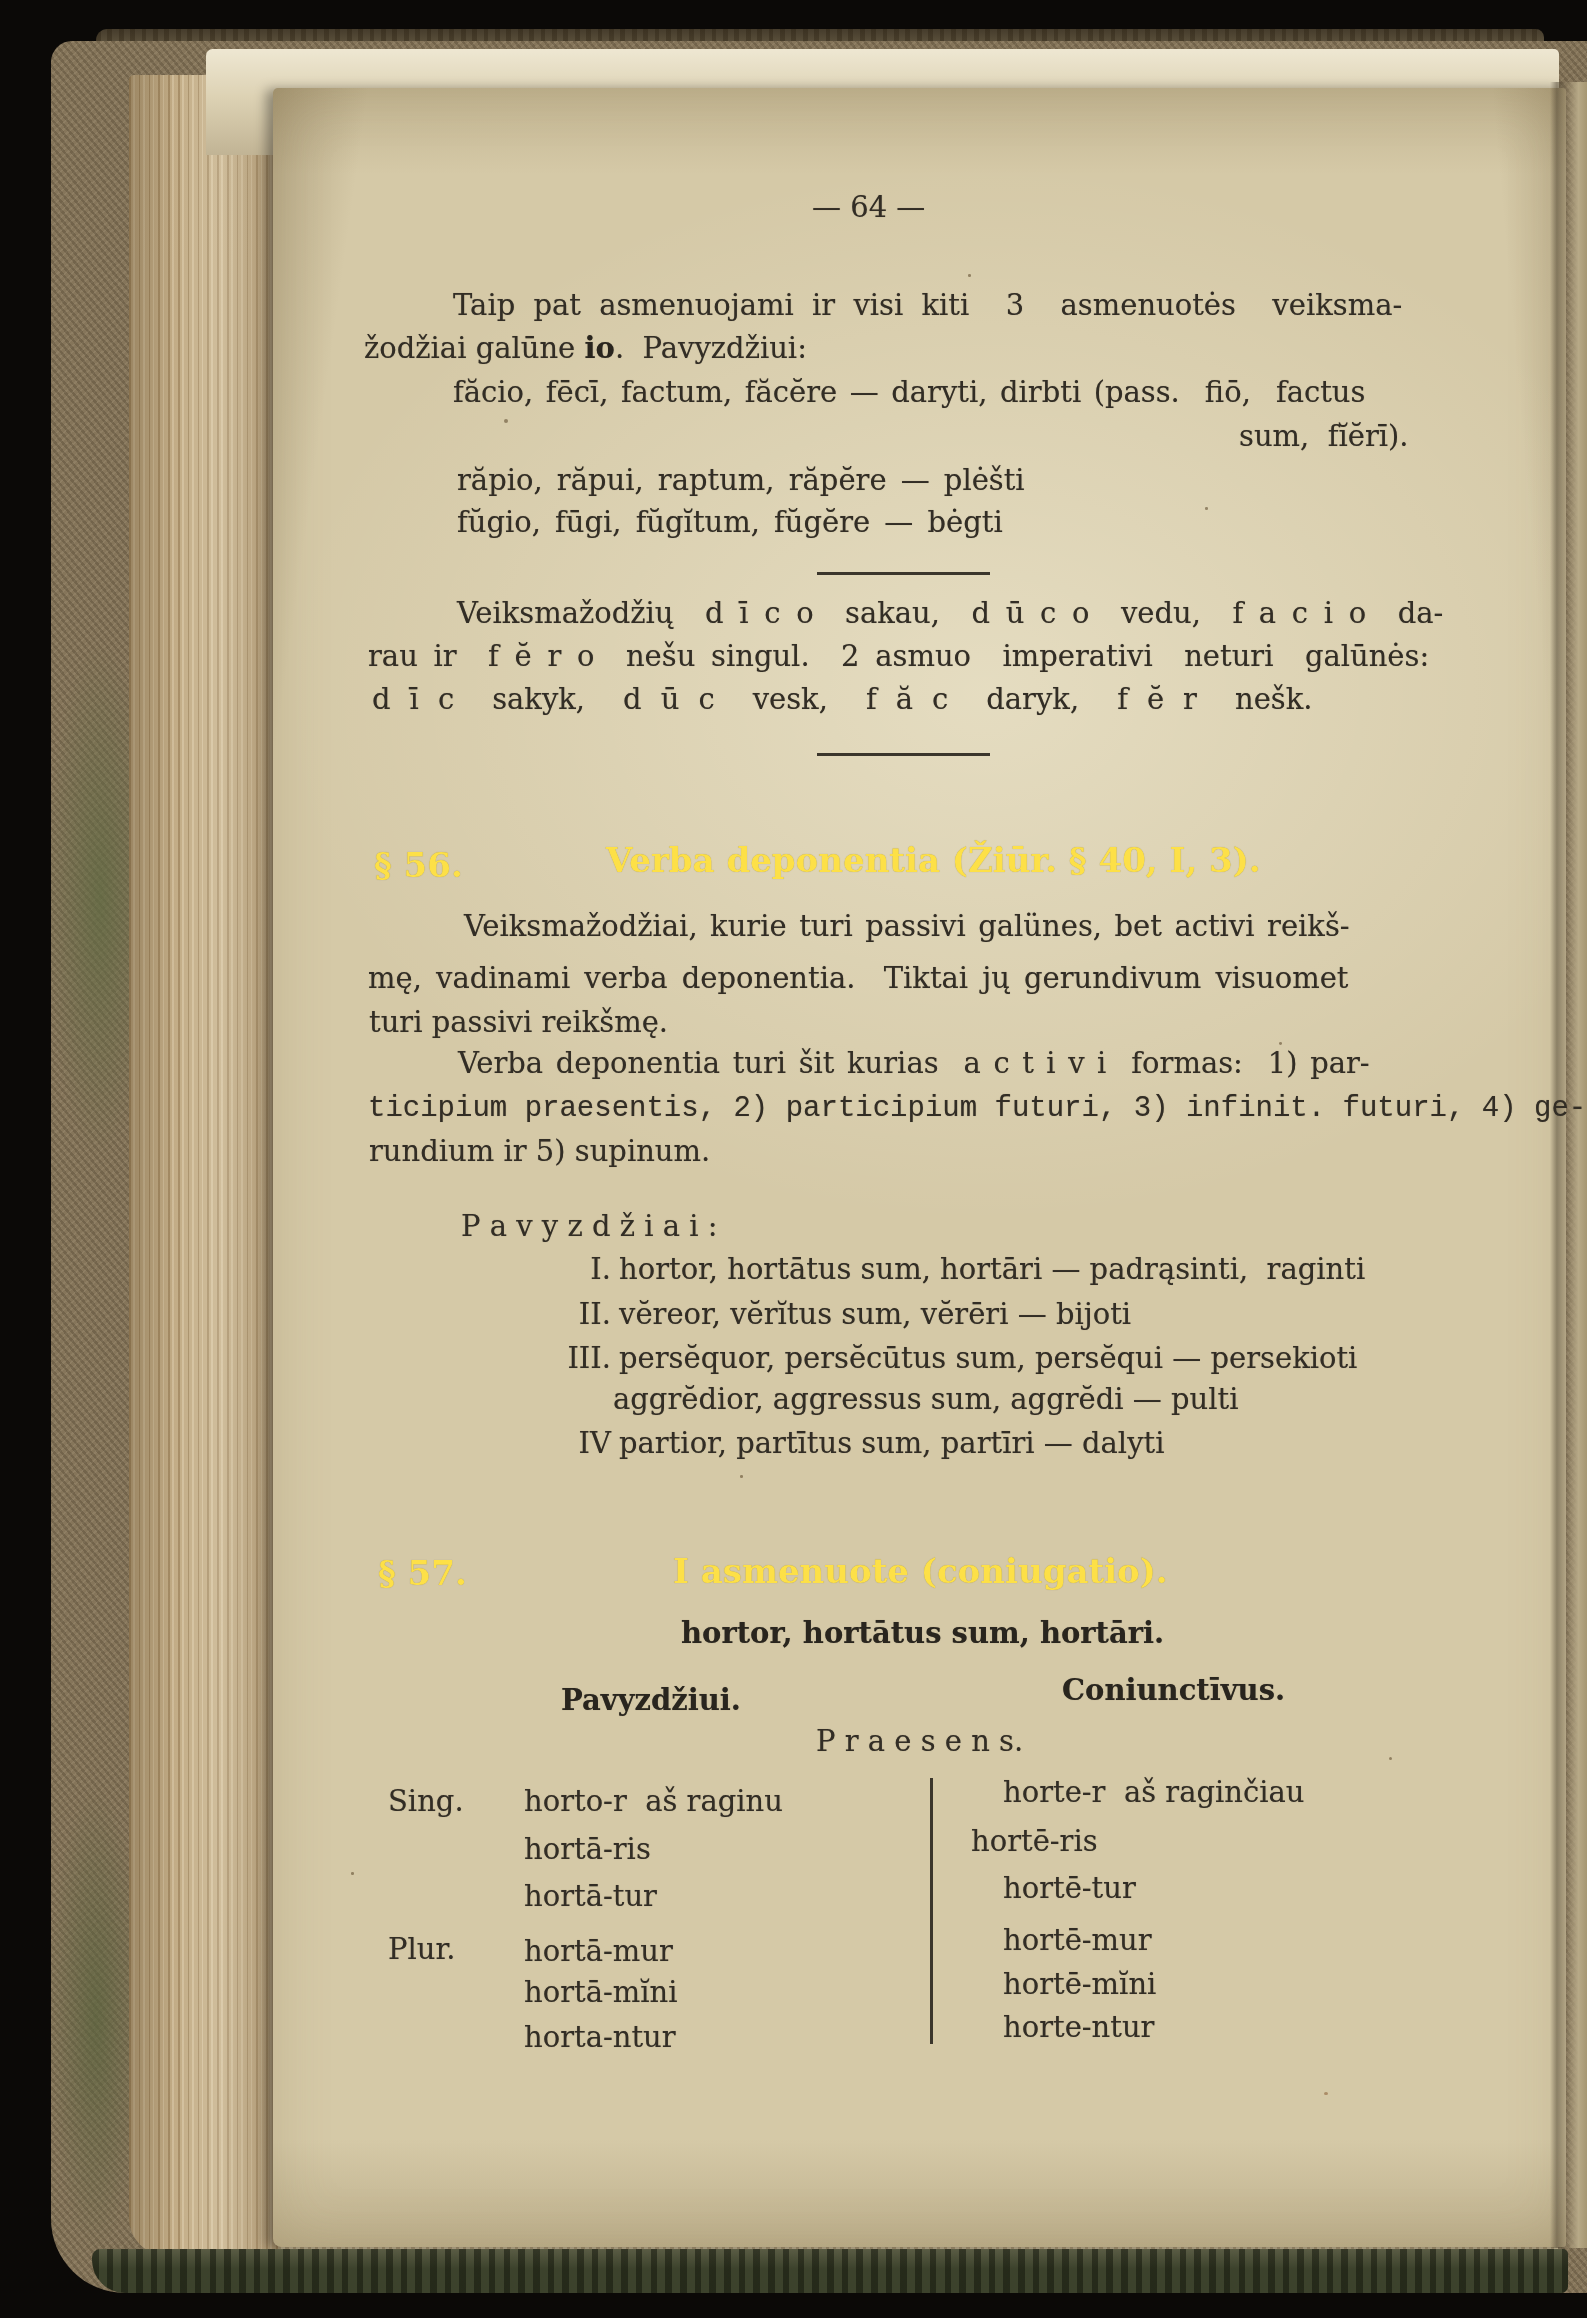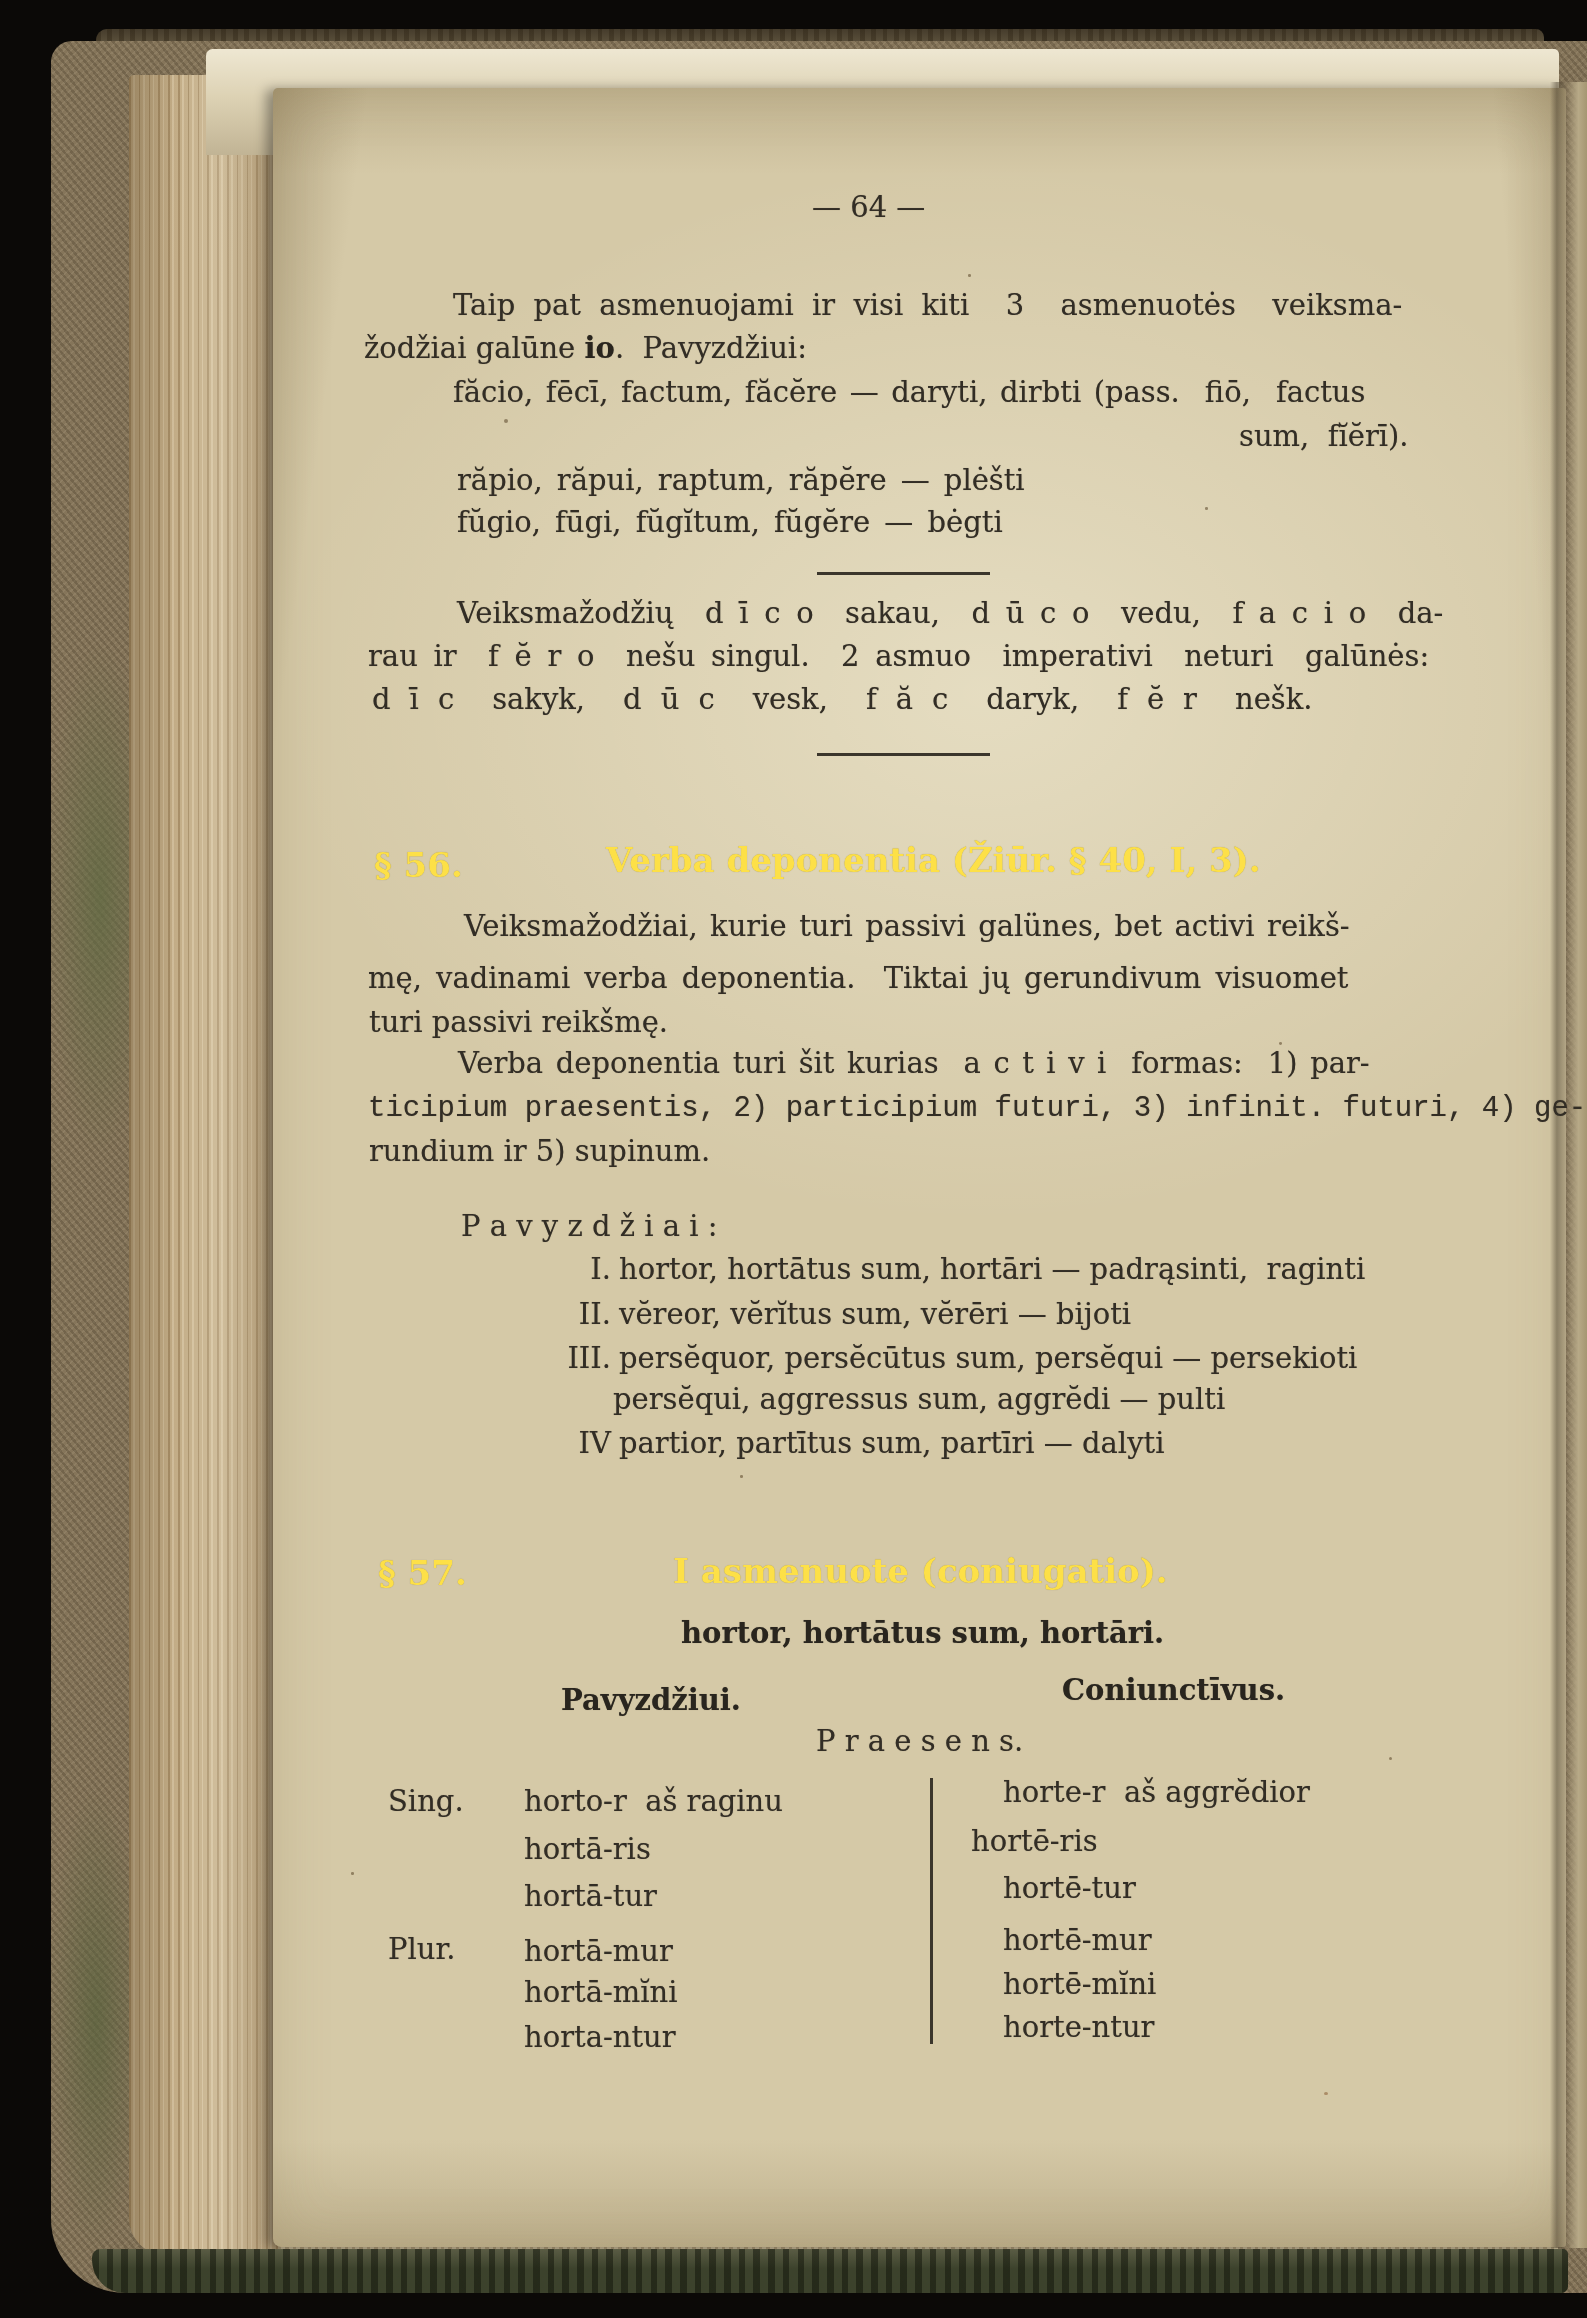--- a/index.html
+++ b/index.html
@@ -109,21 +109,21 @@
 
   <div class="txt" style="left:461px;top:1212px;">P a v y z d ž i a i :</div>
 
   <div class="ex-num" style="left:564px;top:1255px;">I.</div>
   <div class="txt" style="left:619px;top:1255px;">hortor, hortātus sum, hortāri — padrąsinti,  raginti</div>
   <div class="ex-num" style="left:564px;top:1300px;">II.</div>
   <div class="txt" style="left:619px;top:1300px;">vĕreor, vĕrĭtus sum, vĕrēri — bijoti</div>
   <div class="ex-num" style="left:564px;top:1344px;">III.</div>
   <div class="txt" style="left:619px;top:1344px;">persĕquor, persĕcūtus sum, persĕqui — persekioti</div>
   <div class="ex-num" style="left:564px;top:1385px;"></div>
-  <div class="txt" style="left:613px;top:1385px;">persĕqui, aggressus sum, aggrĕdi — pulti</div>
+  <div class="txt" style="left:613px;top:1385px;">aggrĕdior, aggressus sum, aggrĕdi — pulti</div>
   <div class="ex-num" style="left:564px;top:1429px;">IV</div>
   <div class="txt" style="left:619px;top:1429px;">partior, partītus sum, partīri — dalyti</div>
 
   <div class="txt h42" style="left:378px;top:1556px;">§ 57.</div>
   <div class="txt h42" style="left:673px;top:1554px;">I asmenuote (coniugatio).</div>
   <div class="txt bold" style="left:681px;top:1619px;">hortor, hortātus sum, hortāri.</div>
 
   <div class="txt bold" style="left:561px;top:1686px;">Pavyzdžiui.</div>
   <div class="txt bold" style="left:1062px;top:1676px;">Coniunctīvus.</div>
   <div class="txt" style="left:816px;top:1727px;">P r a e s e n s.</div>
@@ -133,21 +133,21 @@
   <div class="txt" style="left:388px;top:1787px;">Sing.</div>
   <div class="txt" style="left:388px;top:1935px;">Plur.</div>
 
   <div class="txt" style="left:524px;top:1787px;">horto-r  aš raginu</div>
   <div class="txt" style="left:524px;top:1835px;">hortā-ris</div>
   <div class="txt" style="left:524px;top:1882px;">hortā-tur</div>
   <div class="txt" style="left:524px;top:1937px;">hortā-mur</div>
   <div class="txt" style="left:524px;top:1978px;">hortā-mĭni</div>
   <div class="txt" style="left:524px;top:2023px;">horta-ntur</div>
 
-  <div class="txt" style="left:1003px;top:1778px;">horte-r  aš aggrĕdior</div>
+  <div class="txt" style="left:1003px;top:1778px;">horte-r  aš raginčiau</div>
   <div class="txt" style="left:971px;top:1827px;">hortē-ris</div>
   <div class="txt" style="left:1003px;top:1874px;">hortē-tur</div>
   <div class="txt" style="left:1003px;top:1926px;">hortē-mur</div>
   <div class="txt" style="left:1003px;top:1970px;">hortē-mĭni</div>
   <div class="txt" style="left:1003px;top:2013px;">horte-ntur</div>
 
 </div>
 
 
 </body></html>

